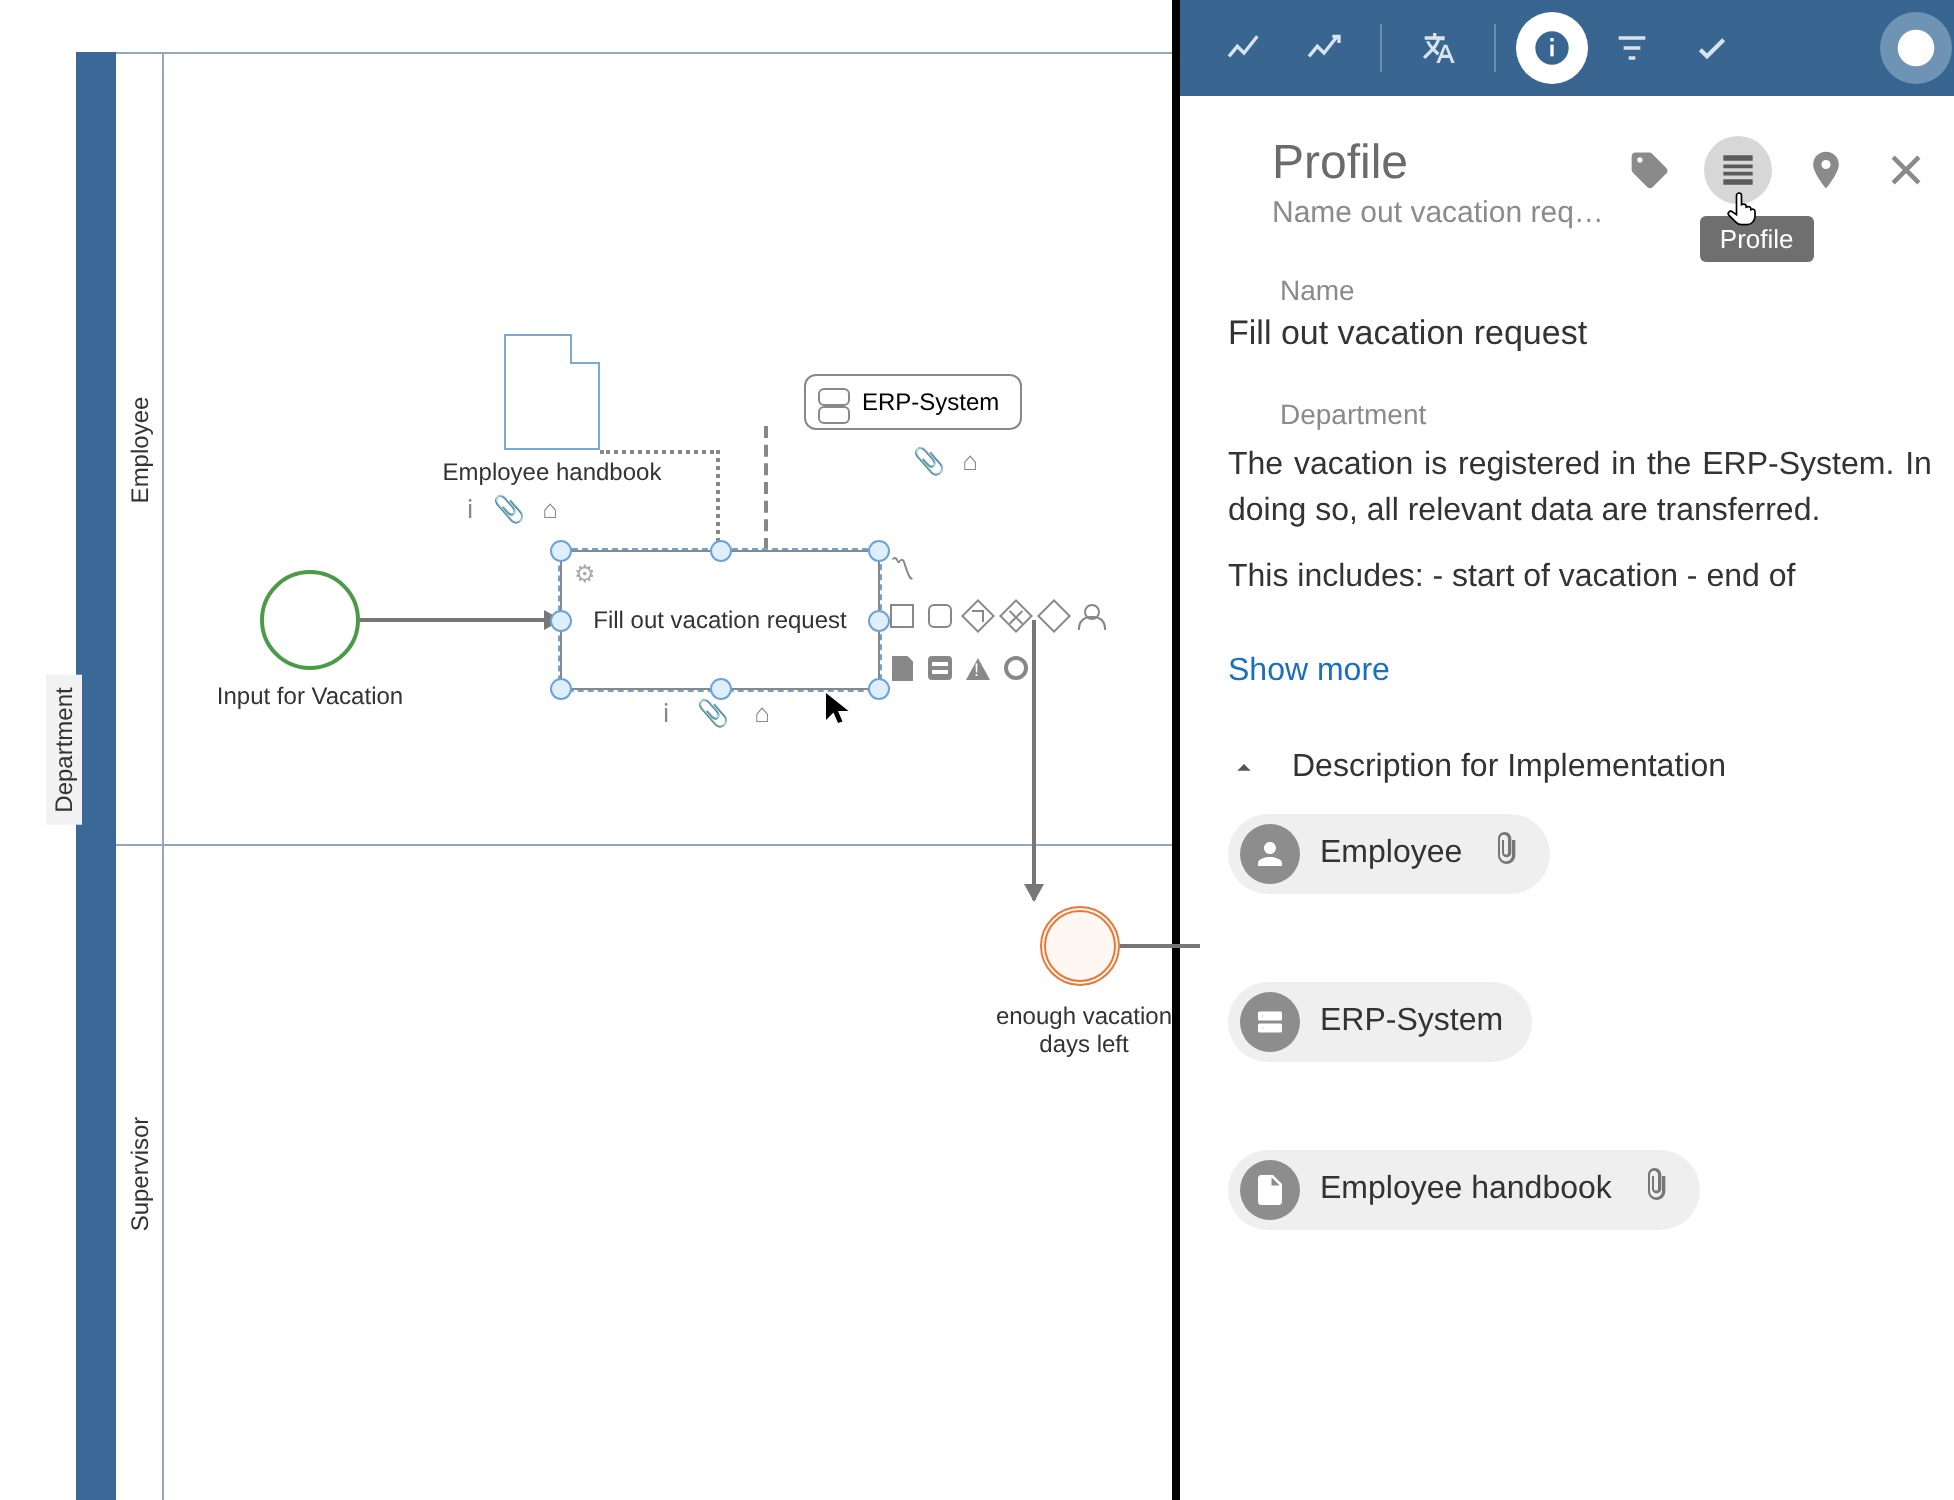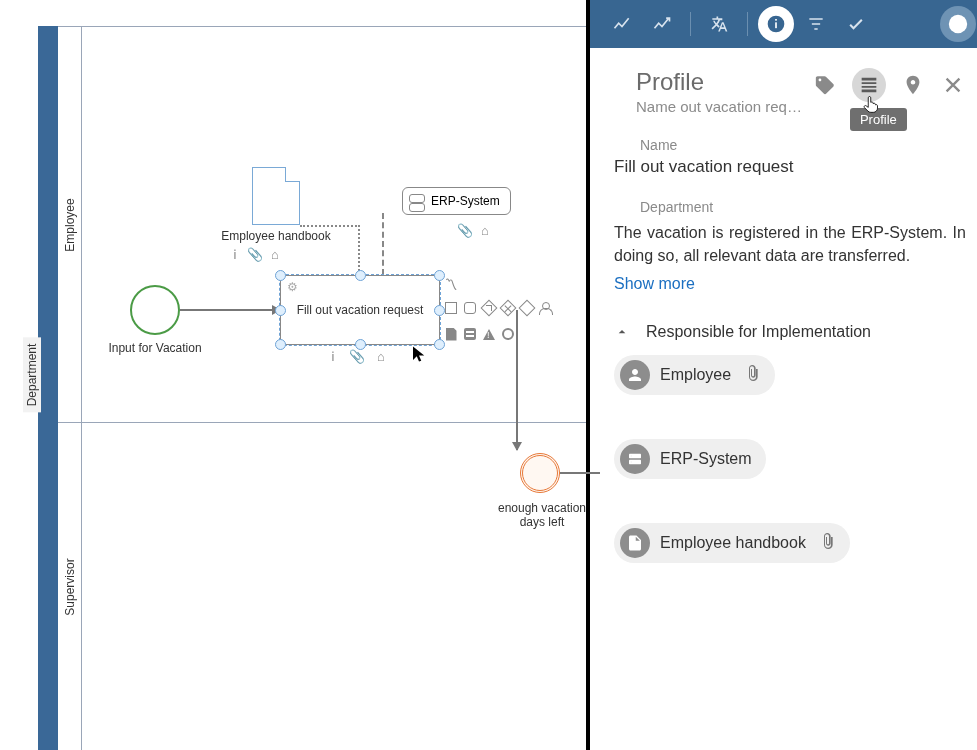--- a/index.html
+++ b/index.html
@@ -77,21 +77,21 @@
   .ph-actions { margin-left:auto; display:flex; align-items:center; gap:14px; color:#8a8a8a; position:relative; }
   .ph-ico { width:26px; height:26px; display:flex; align-items:center; justify-content:center; cursor:pointer; }
   .ph-ico.active { width:34px;height:34px;border-radius:50%;background:#d7d7d7; color:#5a5a5a; }
   .ph-ico svg { width:22px; height:22px; }
   .tooltip { position:absolute; top:40px; left:38px; background:#6f6f6f; color:#fff; font-size:13px; padding:4px 10px; border-radius:3px; white-space:nowrap; }
   .hand-cursor { position:absolute; top:26px; left:50px; width:20px; height:20px; pointer-events:none; }
 
   .field-label { color:#8a8a8a; font-size:14px; margin-top:22px;margin-left:26px; }
   .field-value { font-size:17px; margin-top:4px; }
   .desc { font-size:16px; line-height:1.45; text-align:justify; margin-top:6px; }
-  .show-more { color:#1b6fc1; font-size:16px; margin-top:8px; cursor:pointer; display:inline-block; }
+  .show-more { color:#1b6fc1; font-size:16px; margin-top:26px; cursor:pointer; display:inline-block; }
 
   .section { margin-top:30px; }
   .sec-head { display:flex; align-items:center; gap:16px; cursor:pointer; }
   .sec-head svg.caret { width:16px; height:16px; color:#555; }
   .sec-title { font-size:16px; font-weight:400; }
   .chip { display:inline-flex; align-items:center; gap:10px; background:#efefef; border-radius:20px; padding:5px 14px 5px 6px; margin-top:14px; font-size:16px; }
   .chip .ci { width:30px; height:30px; border-radius:50%; background:#8d8d8d; color:#fff; display:flex; align-items:center; justify-content:center; }
   .chip .ci svg { width:18px; height:18px; }
   .chip .clip { color:#777; margin-left:4px; }
 </style>
@@ -286,29 +286,30 @@
               <path fill="#fff" stroke="#000" stroke-width="1" d="M9 3c.8 0 1.5.7 1.5 1.5V10l1-.3c.9-.3 1.8.4 1.8 1.3v.5l1-.3c.9-.3 1.8.4 1.8 1.3v.5l.7-.2c.9-.3 1.8.4 1.8 1.3V17c0 2.8-2.2 5-5 5h-3c-1.3 0-2.6-.5-3.5-1.5L3 16.4c-.6-.6-.6-1.5 0-2.1.6-.6 1.5-.6 2.1 0L7.5 16V4.5C7.5 3.7 8.2 3 9 3z"></path>
             </svg>
         </div>
       </div>
 
       <div class="field-label">Name</div>
       <div class="field-value">Fill out vacation request</div>
 
       <div class="field-label">Department</div>
       <div class="desc">The vacation is registered in the ERP-System. In doing so, all relevant data are transferred.</div>
+      <div class="desc" style="margin-top:10px;">This includes: - start of vacation - end of</div>
       <span class="show-more">Show more</span>
 
       
       <div class="section">
         <div class="sec-head">
           <svg class="caret" viewBox="0 0 24 24">
               <path fill="currentColor" d="M7 14l5-5 5 5z"></path>
             </svg>
-          <span class="sec-title">Responsible for Implementation</span>
+          <span class="sec-title">Description for Implementation</span>
         </div>
         <div class="chip">
           <span class="ci">
               <svg viewBox="0 0 24 24">
                 <path fill="currentColor" d="M12 12c2.2 0 4-1.8 4-4s-1.8-4-4-4-4 1.8-4 4 1.8 4 4 4zm0 2c-2.7 0-8 1.3-8 4v2h16v-2c0-2.7-5.3-4-8-4z"></path>
               </svg>
             </span>
           <span>Employee</span>
           <span class="clip"><svg width="16" height="16" viewBox="0 0 24 24">
                 <path fill="currentColor" d="M16.5 6v11.5c0 2.5-2 4.5-4.5 4.5s-4.5-2-4.5-4.5V5c0-1.7 1.3-3 3-3s3 1.3 3 3v10.5c0 .8-.7 1.5-1.5 1.5s-1.5-.7-1.5-1.5V6H9v9.5C9 17.4 10.6 19 12.5 19s3.5-1.6 3.5-3.5V5c0-2.8-2.2-5-5-5S6 2.2 6 5v12.5C6 21.1 8.9 24 12.5 24s6.5-2.9 6.5-6.5V6h-2.5z"></path>

